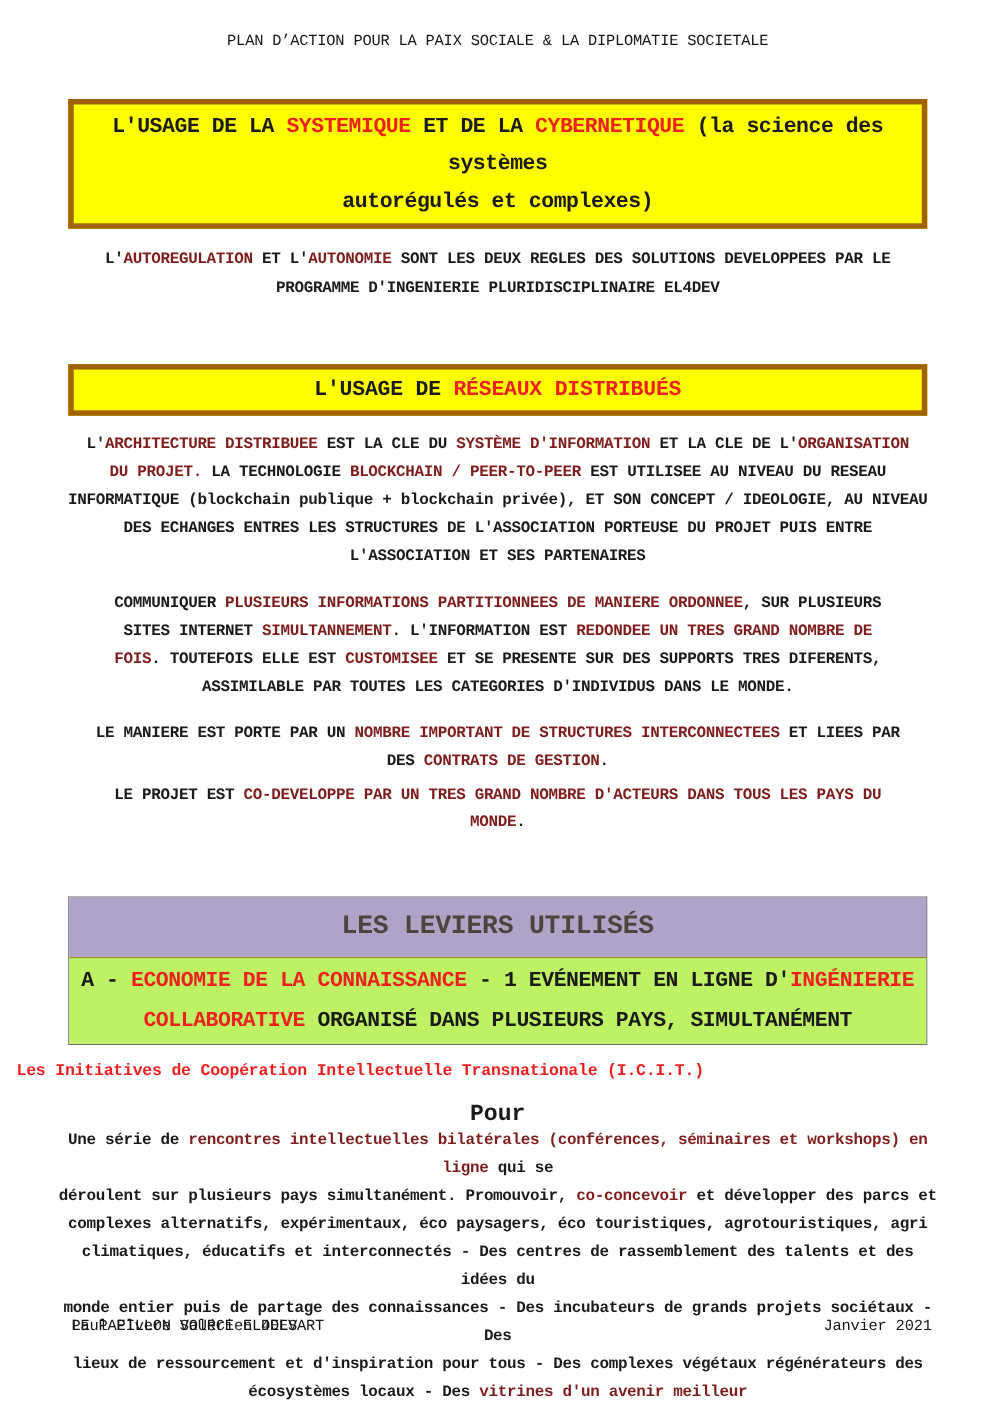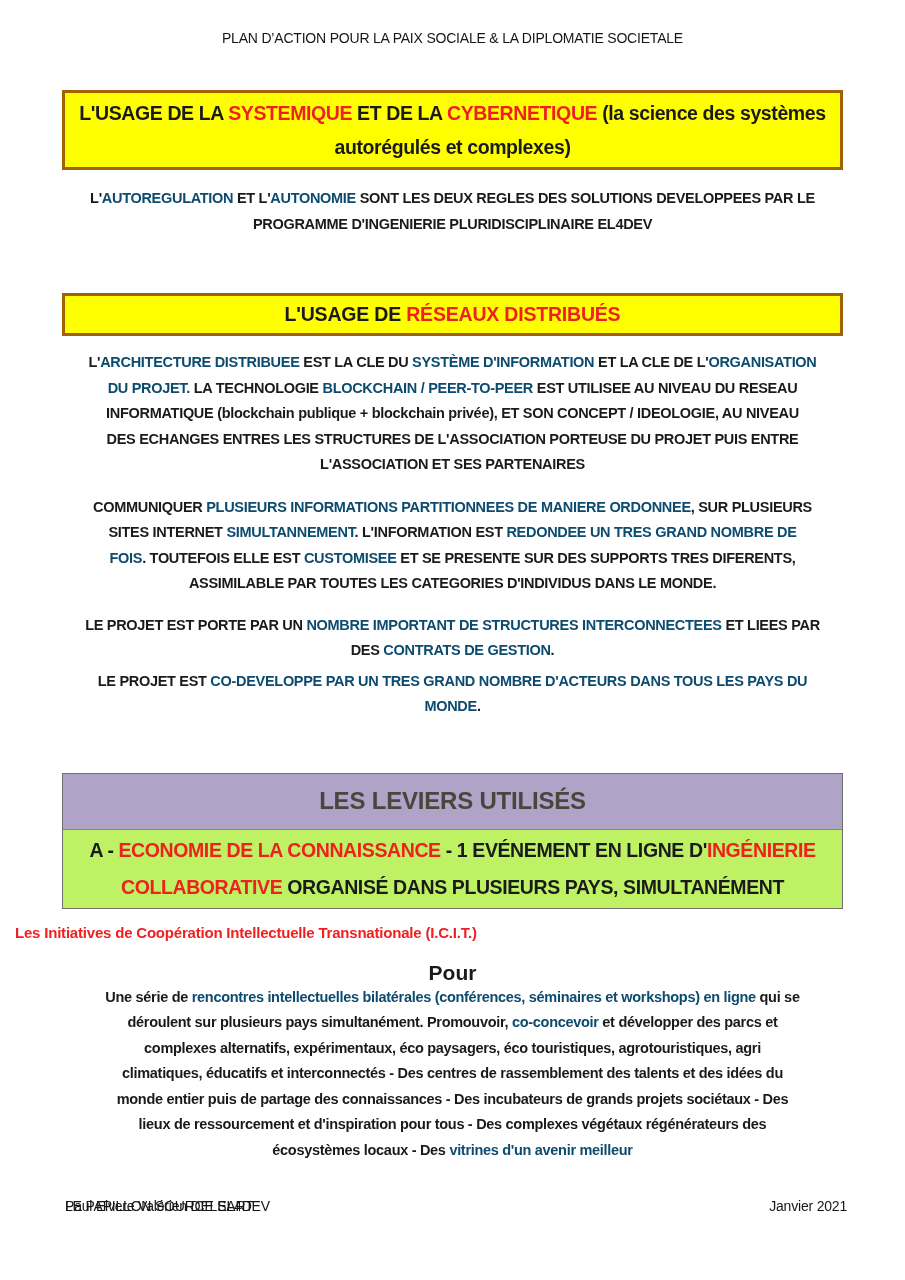--- a/index.html
+++ b/index.html
@@ -1,39 +1,39 @@
 <!DOCTYPE html>
 <html><head>
 <meta charset="utf-8">
 <style>
   html, body { margin:0; padding:0; background:#ffffff; }
   .page {
     position:relative;
     width:875px; height:1280px;
     background:#ffffff;
-    font-family:Liberation Sans, sans-serif;
+    font-family:Liberation Mono, monospace;
     color:#1a1a1a;
     overflow:hidden;
     margin:0 auto;
     border-radius:25px;
   }
   p { margin:0; }
 
   .doc-header {
     margin:30px 40px 0;
     text-align:center;
     font-size:14px;
     letter-spacing:-0.2px;
     color:#161616;
   }
 
   .banner {
     margin:0 47px;
     background:#FFFF00;
-    border:3px solid #a16207;
+    border:5px solid #a16207;
     text-align:center;
     font-weight:bold;
   }
   .banner-systemique {
     margin-top:44px;
     padding:3px 10px;
     font-size:19.5px;
     line-height:34px;
     letter-spacing:-0.4px;
   }
@@ -106,21 +106,21 @@
     height:20px;
     font-size:14px;
     letter-spacing:-0.2px;
     color:#161616;
   }
   .f-left   { position:absolute; left:0; top:0; }
   .f-center { position:absolute; left:0; right:0; top:0; }
   .f-right  { position:absolute; right:0; top:0; }
 
   .seg-k { color:#1a1a1a; }
-  .seg-b { color:#0c4a6e; }
+  .seg-b { color:#7f1d1d; }
   .seg-r { color:#ee2020; }
 </style>
 </head>
 <body>
 
 <div class="page">
 
   <div class="doc-header">PLAN D’ACTION POUR LA PAIX SOCIALE &amp; LA DIPLOMATIE SOCIETALE</div>
 
   <div class="banner banner-systemique">
@@ -130,21 +130,21 @@
   <p class="para p-autoregulation"><span class="seg-k">L'</span><span class="seg-b">AUTOREGULATION</span><span class="seg-k"> ET L'</span><span class="seg-b">AUTONOMIE</span><span class="seg-k"> SONT LES DEUX REGLES DES SOLUTIONS DEVELOPPEES PAR LE</span><br><span class="seg-k">PROGRAMME D'INGENIERIE PLURIDISCIPLINAIRE EL4DEV</span></p>
 
   <div class="banner banner-reseaux">
     <p><span class="seg-k">L'USAGE DE </span><span class="seg-r">RÉSEAUX DISTRIBUÉS</span></p>
   </div>
 
   <p class="para p-architecture"><span class="seg-k">L'</span><span class="seg-b">ARCHITECTURE DISTRIBUEE</span><span class="seg-k"> EST LA CLE DU </span><span class="seg-b">SYSTÈME D'INFORMATION</span><span class="seg-k"> ET LA CLE DE L'</span><span class="seg-b">ORGANISATION</span><br><span class="seg-b">DU PROJET.</span><span class="seg-k"> LA TECHNOLOGIE </span><span class="seg-b">BLOCKCHAIN / PEER-TO-PEER</span><span class="seg-k"> EST UTILISEE AU NIVEAU DU RESEAU</span><br><span class="seg-k">INFORMATIQUE (blockchain publique + blockchain privée), ET SON CONCEPT / IDEOLOGIE, AU NIVEAU</span><br><span class="seg-k">DES ECHANGES ENTRES LES STRUCTURES DE L'ASSOCIATION PORTEUSE DU PROJET PUIS ENTRE</span><br><span class="seg-k">L'ASSOCIATION ET SES PARTENAIRES</span></p>
 
   <p class="para p-communiquer"><span class="seg-k">COMMUNIQUER </span><span class="seg-b">PLUSIEURS INFORMATIONS PARTITIONNEES DE MANIERE ORDONNEE</span><span class="seg-k">, SUR PLUSIEURS</span><br><span class="seg-k">SITES INTERNET </span><span class="seg-b">SIMULTANNEMENT</span><span class="seg-k">. L'INFORMATION EST </span><span class="seg-b">REDONDEE UN TRES GRAND NOMBRE DE</span><br><span class="seg-b">FOIS</span><span class="seg-k">. TOUTEFOIS ELLE EST </span><span class="seg-b">CUSTOMISEE</span><span class="seg-k"> ET SE PRESENTE SUR DES SUPPORTS TRES DIFERENTS,</span><br><span class="seg-k">ASSIMILABLE PAR TOUTES LES CATEGORIES D'INDIVIDUS DANS LE MONDE.</span></p>
 
-  <p class="para p-porte"><span class="seg-k">LE PROJET EST PORTE PAR UN </span><span class="seg-b">NOMBRE IMPORTANT DE STRUCTURES INTERCONNECTEES</span><span class="seg-k"> ET LIEES PAR</span><br><span class="seg-k">DES </span><span class="seg-b">CONTRATS DE GESTION</span><span class="seg-k">.</span></p>
+  <p class="para p-porte"><span class="seg-k">LE MANIERE EST PORTE PAR UN </span><span class="seg-b">NOMBRE IMPORTANT DE STRUCTURES INTERCONNECTEES</span><span class="seg-k"> ET LIEES PAR</span><br><span class="seg-k">DES </span><span class="seg-b">CONTRATS DE GESTION</span><span class="seg-k">.</span></p>
 
   <p class="para p-codeveloppe"><span class="seg-k">LE PROJET EST </span><span class="seg-b">CO-DEVELOPPE PAR UN TRES GRAND NOMBRE D'ACTEURS DANS TOUS LES PAYS DU</span><br><span class="seg-b">MONDE</span><span class="seg-k">.</span></p>
 
   <div class="leviers-block">
     <div class="purple-header">LES LEVIERS UTILISÉS</div>
     <div class="yellow-sub">
       <p><span class="seg-k">A - </span><span class="seg-r">ECONOMIE DE LA CONNAISSANCE</span><span class="seg-k"> - 1 EVÉNEMENT EN LIGNE D'</span><span class="seg-r">INGÉNIERIE</span><br><span class="seg-r">COLLABORATIVE</span><span class="seg-k"> ORGANISÉ DANS PLUSIEURS PAYS, SIMULTANÉMENT</span></p>
     </div>
   </div>
 

